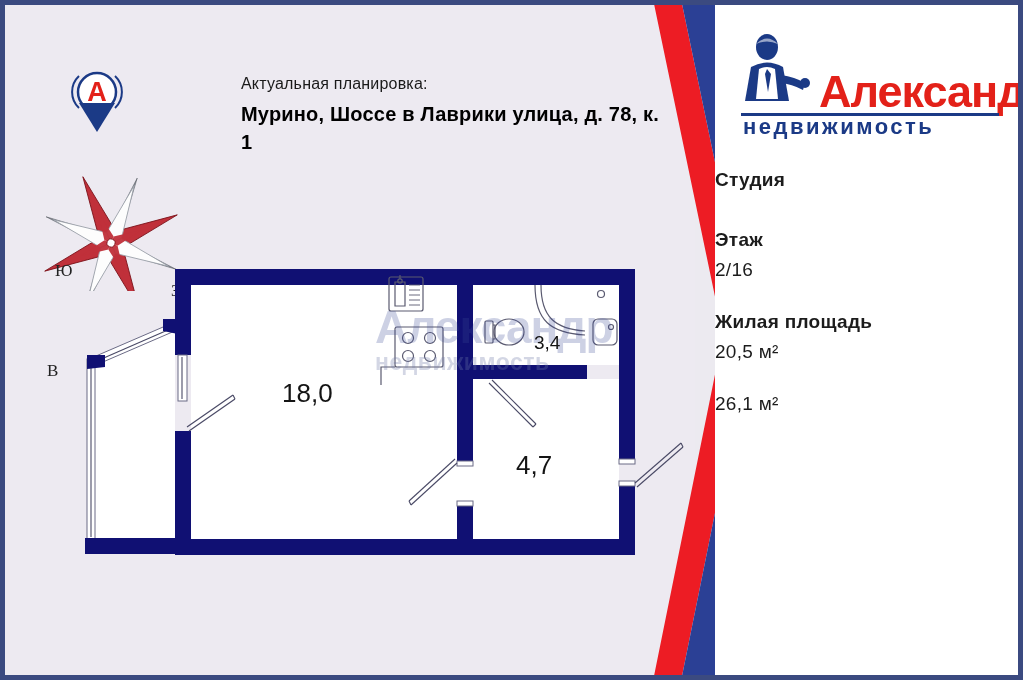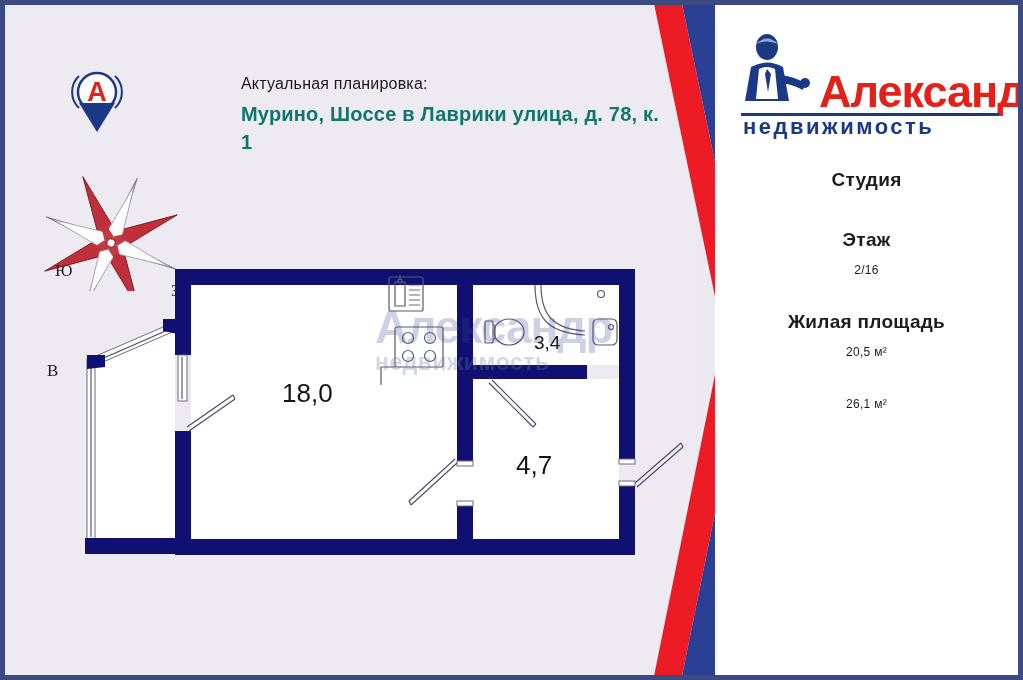--- a/index.html
+++ b/index.html
@@ -33,21 +33,21 @@
   .divider{position:absolute;top:0;left:600px;width:180px;height:670px;}
   .divider svg{display:block;}
 
   
   #header-block{position:absolute;left:236px;top:66px;width:420px;}
   .title-line1{
     font-size:16px;color:#1a1a1a;letter-spacing:.2px;line-height:26px;
     font-weight:400;
   }
   .title-line2{
-    font-size:20px;color:#0f766e;font-weight:bold;line-height:28px;
+    font-size:20px;color:#000000;font-weight:bold;line-height:28px;
     letter-spacing:.2px;margin-top:3px;
   }
 
   
   #pin-icon{position:absolute;left:62px;top:57px;width:60px;height:72px;}
 
   
   #compass{position:absolute;left:18px;top:126px;width:175px;height:160px;}
   .comp-label{
     position:absolute;font-size:17px;color:#222;font-family:"Liberation Serif","DejaVu Serif",serif;
@@ -97,27 +97,27 @@
     font-size:22px;font-weight:bold;color:#1b3a86;
     letter-spacing:2.5px;line-height:24px;white-space:nowrap;
     font-family:"Liberation Sans","DejaVu Sans",sans-serif;
   }
   .logo-rule{
     position:absolute;left:8px;top:86px;width:258px;height:3px;background:#1b3a86;
   }
 
   
   #info-list{position:absolute;left:0;top:160px;width:303px;}
-  .info-row{text-align:center;}
+  .info-row{text-align:left;}
   .info-key{
     font-size:19px;font-weight:bold;color:#1c1c1c;line-height:30px;
     letter-spacing:.3px;
   }
   .info-val{
-    font-size:12px;font-weight:400;color:#1c1c1c;line-height:30px;
+    font-size:19px;font-weight:400;color:#1c1c1c;line-height:30px;
     letter-spacing:.3px;
   }
   .sp-1{height:30px;}
   .sp-2{height:22px;}
 </style>
 </head>
 <body>
 
 <div id="page">
 

